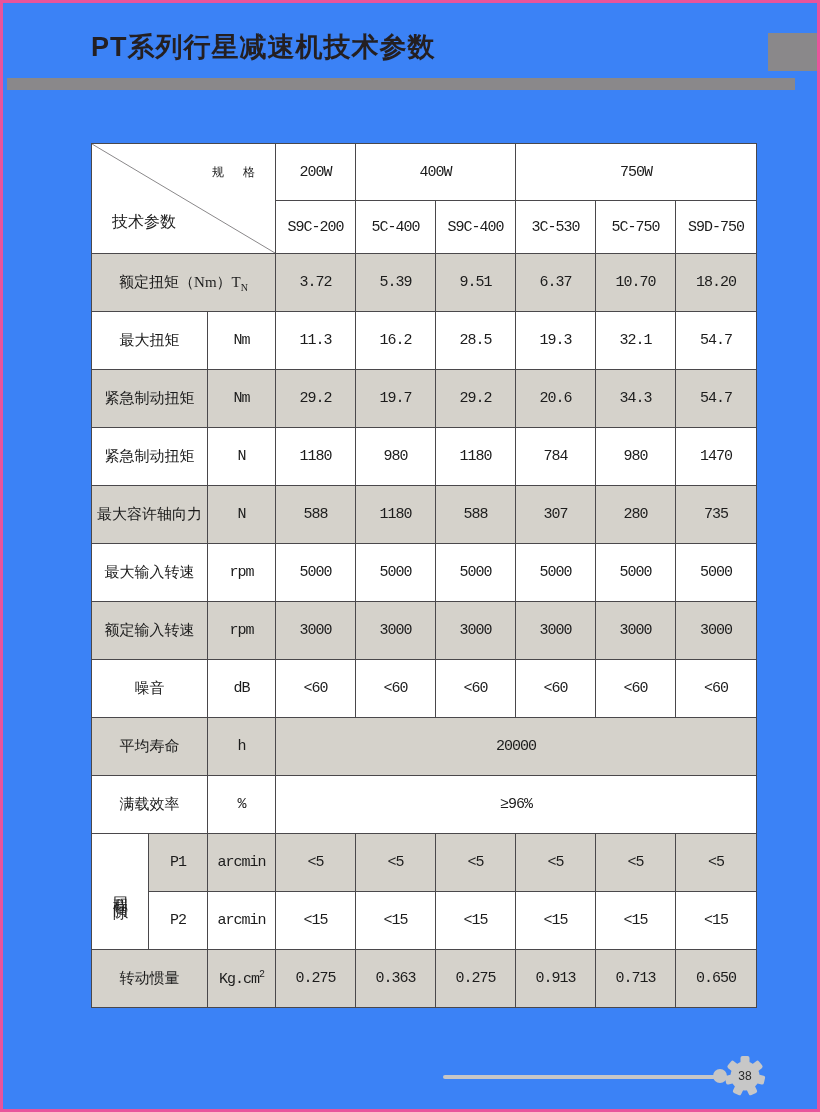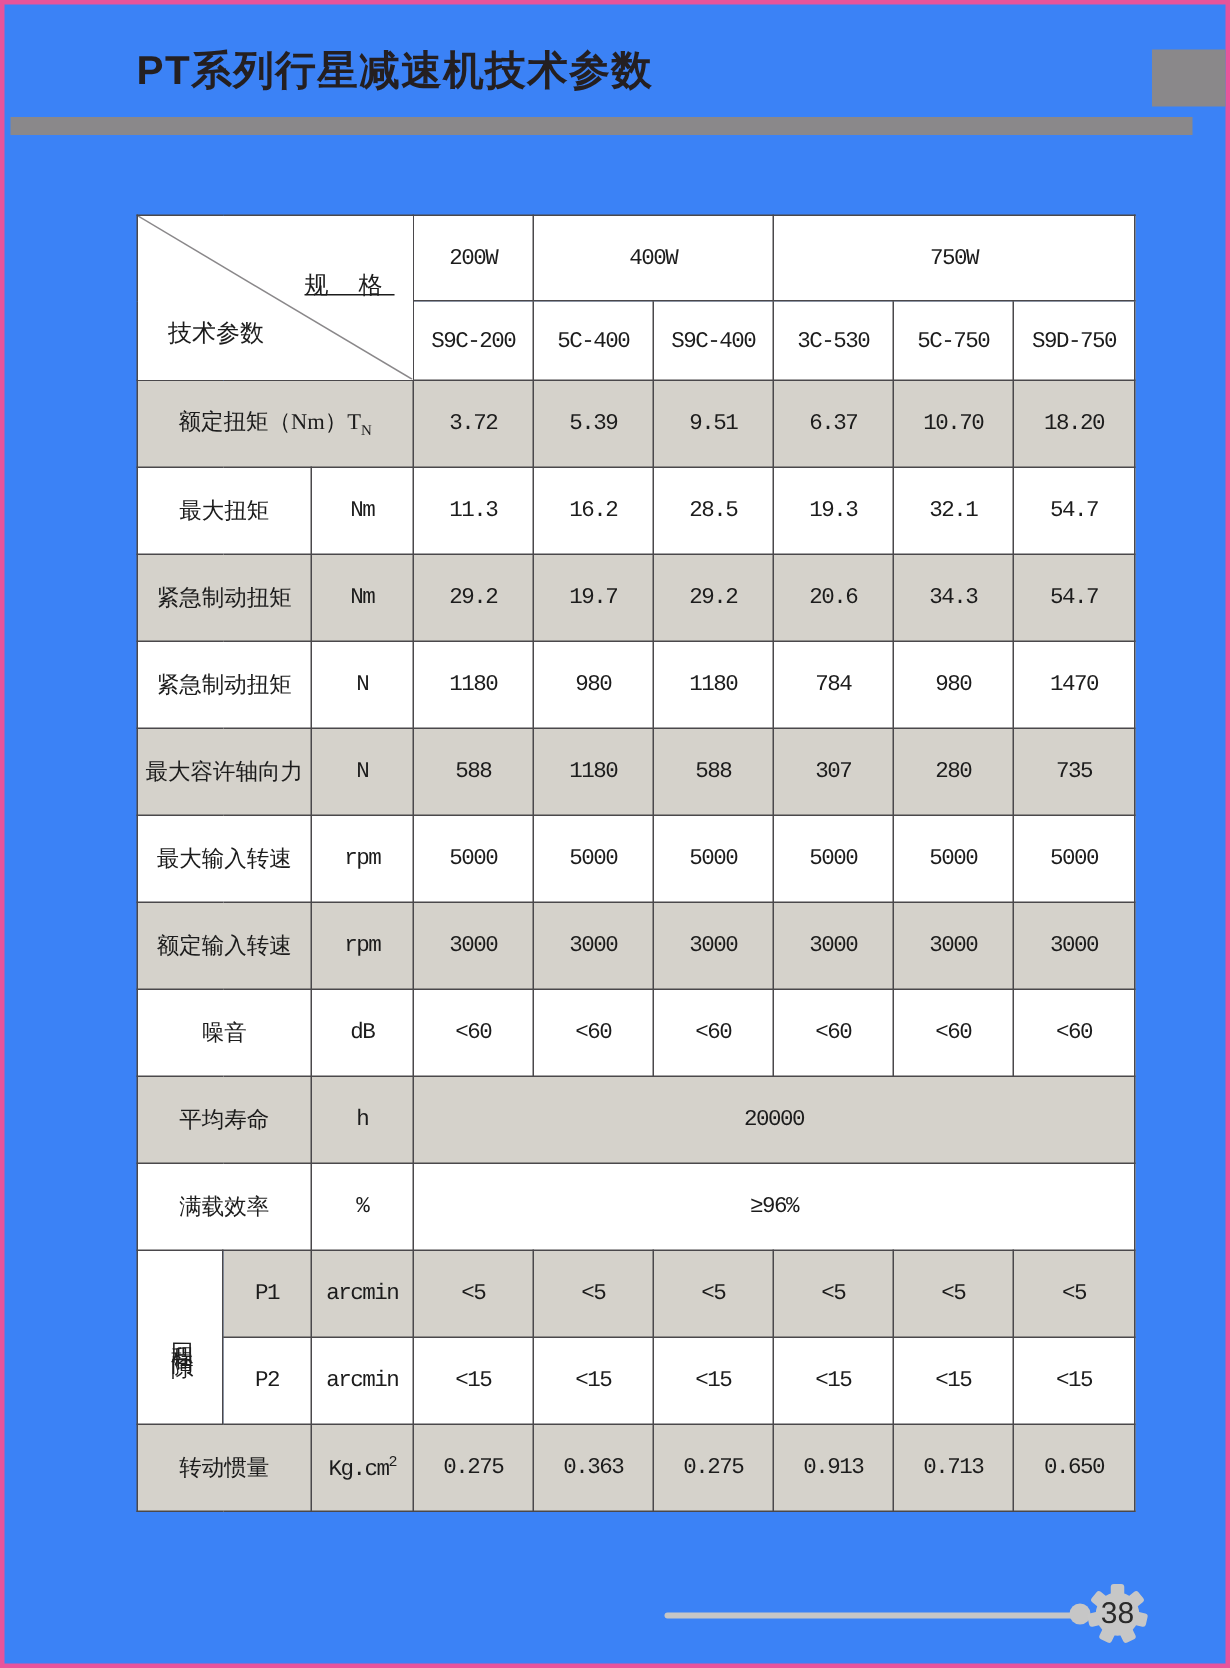--- a/index.html
+++ b/index.html
@@ -37,22 +37,22 @@
   tr.dr  { height:58px; }
   tr.g td { background:#d5d2cb;margin-top:36px; }
   td.vcell { background:#ffffff !important; }
   .mono { font-family:"Liberation Mono", monospace; letter-spacing:-1px; }
   td sub { font-size:10px; }
   td sup { font-size:10px; }
   
   td.diag { position:relative; padding:0; }
   td.diag svg.diagline { position:absolute; left:0; top:0; width:100%; height:100%; display:block; }
   .corner-tr {
-    position:absolute; right:12px; top:36px;
-    font-size:16px; letter-spacing:8px;text-decoration:underline;
+    position:absolute; right:12px; top:20px;
+    font-size:12px; letter-spacing:8px;
   }
   .corner-bl {
     position:absolute; left:20px; bottom:20px;
     font-size:16px;
   }
   
   td.vcell .vtext {
     display:inline-block; writing-mode:vertical-lr; text-orientation:upright;
     font-size:15px; letter-spacing:3px;
   }
@@ -63,21 +63,21 @@
   }
   .footer-dot {
     position:absolute; left:710px; top:1066px; width:14px; height:14px;
     border-radius:50%; background:#c6c6c6;
   }
   .page-badge { position:absolute; left:720px; top:1051px; width:44px; height:44px; }
   .page-badge svg { position:absolute; left:0; top:0; width:44px; height:44px; }
   .page-badge .num {
     position:absolute; left:0; top:0; width:44px; height:44px;
     display:flex; align-items:center; justify-content:center;
-    font-family:"Liberation Sans", sans-serif; font-size:20px; color:#2a2a2a;
+    font-family:"Liberation Sans", sans-serif; font-size:12px; color:#2a2a2a;
   }
 </style>
 </head>
 <body>
 
 <div class="page">
 
   <h1 class="page-title">PT系列行星减速机技术参数</h1>
   <div class="corner-block"></div>
   <div class="title-rule"></div>

